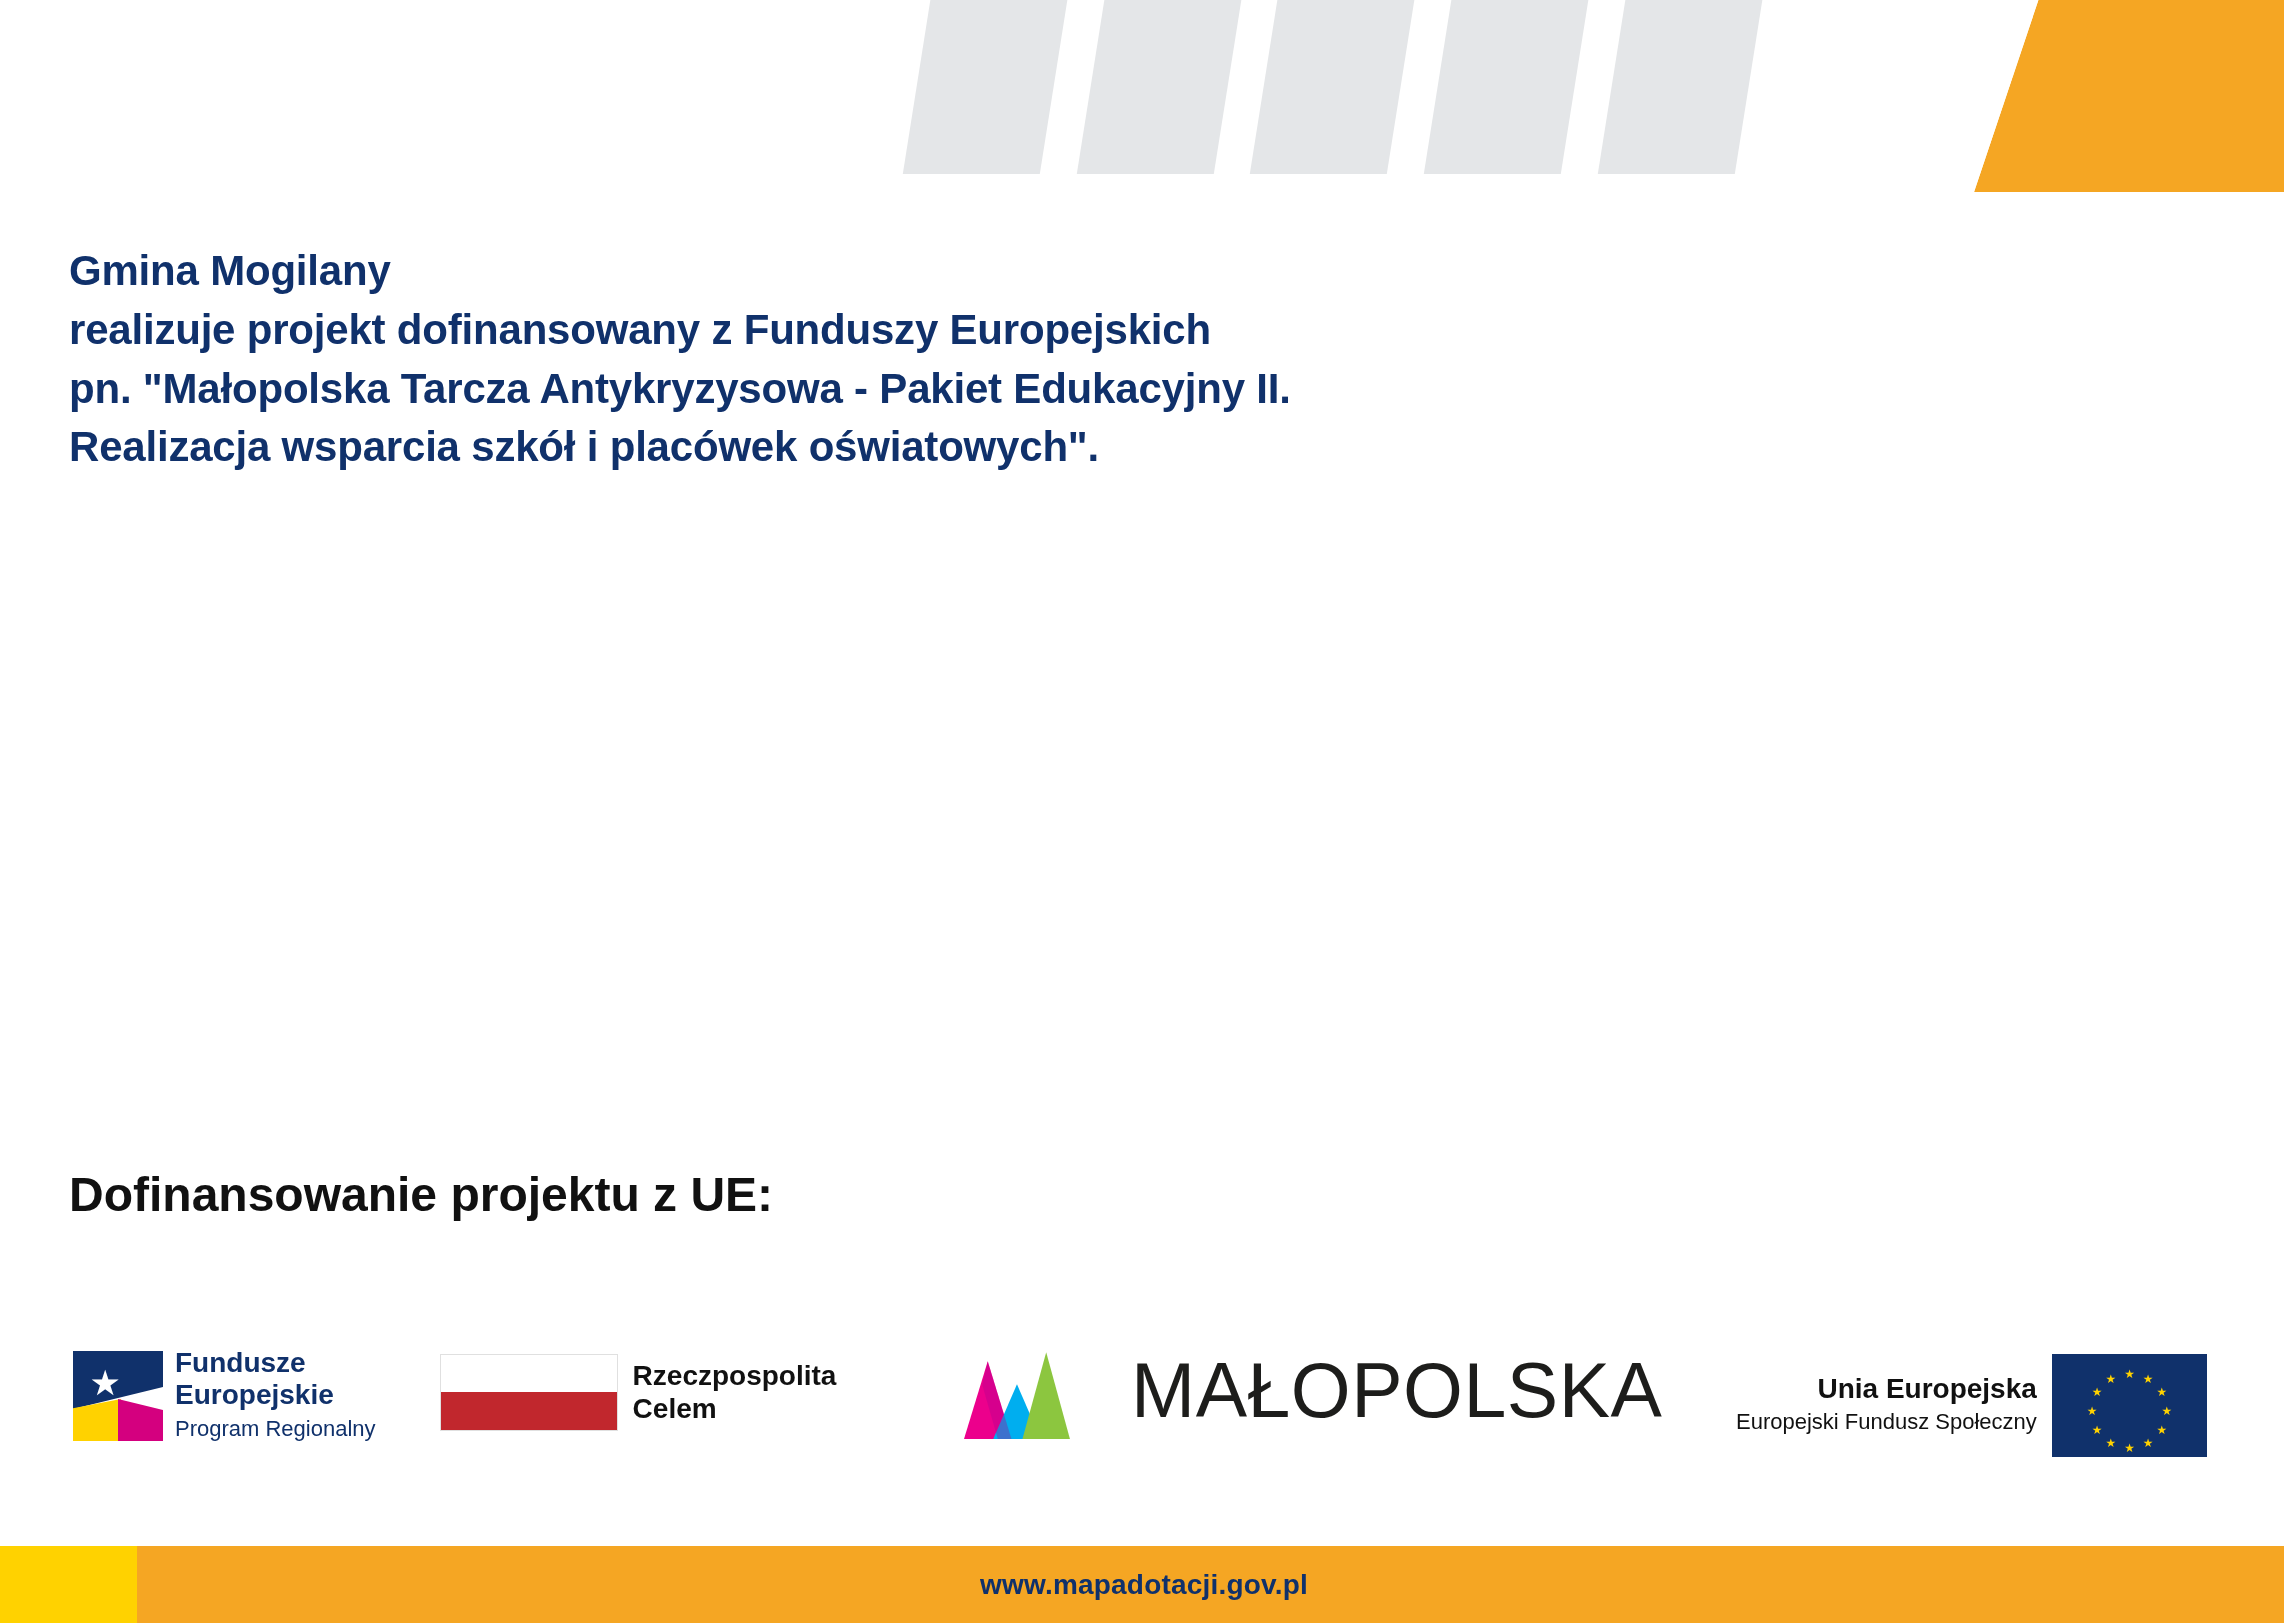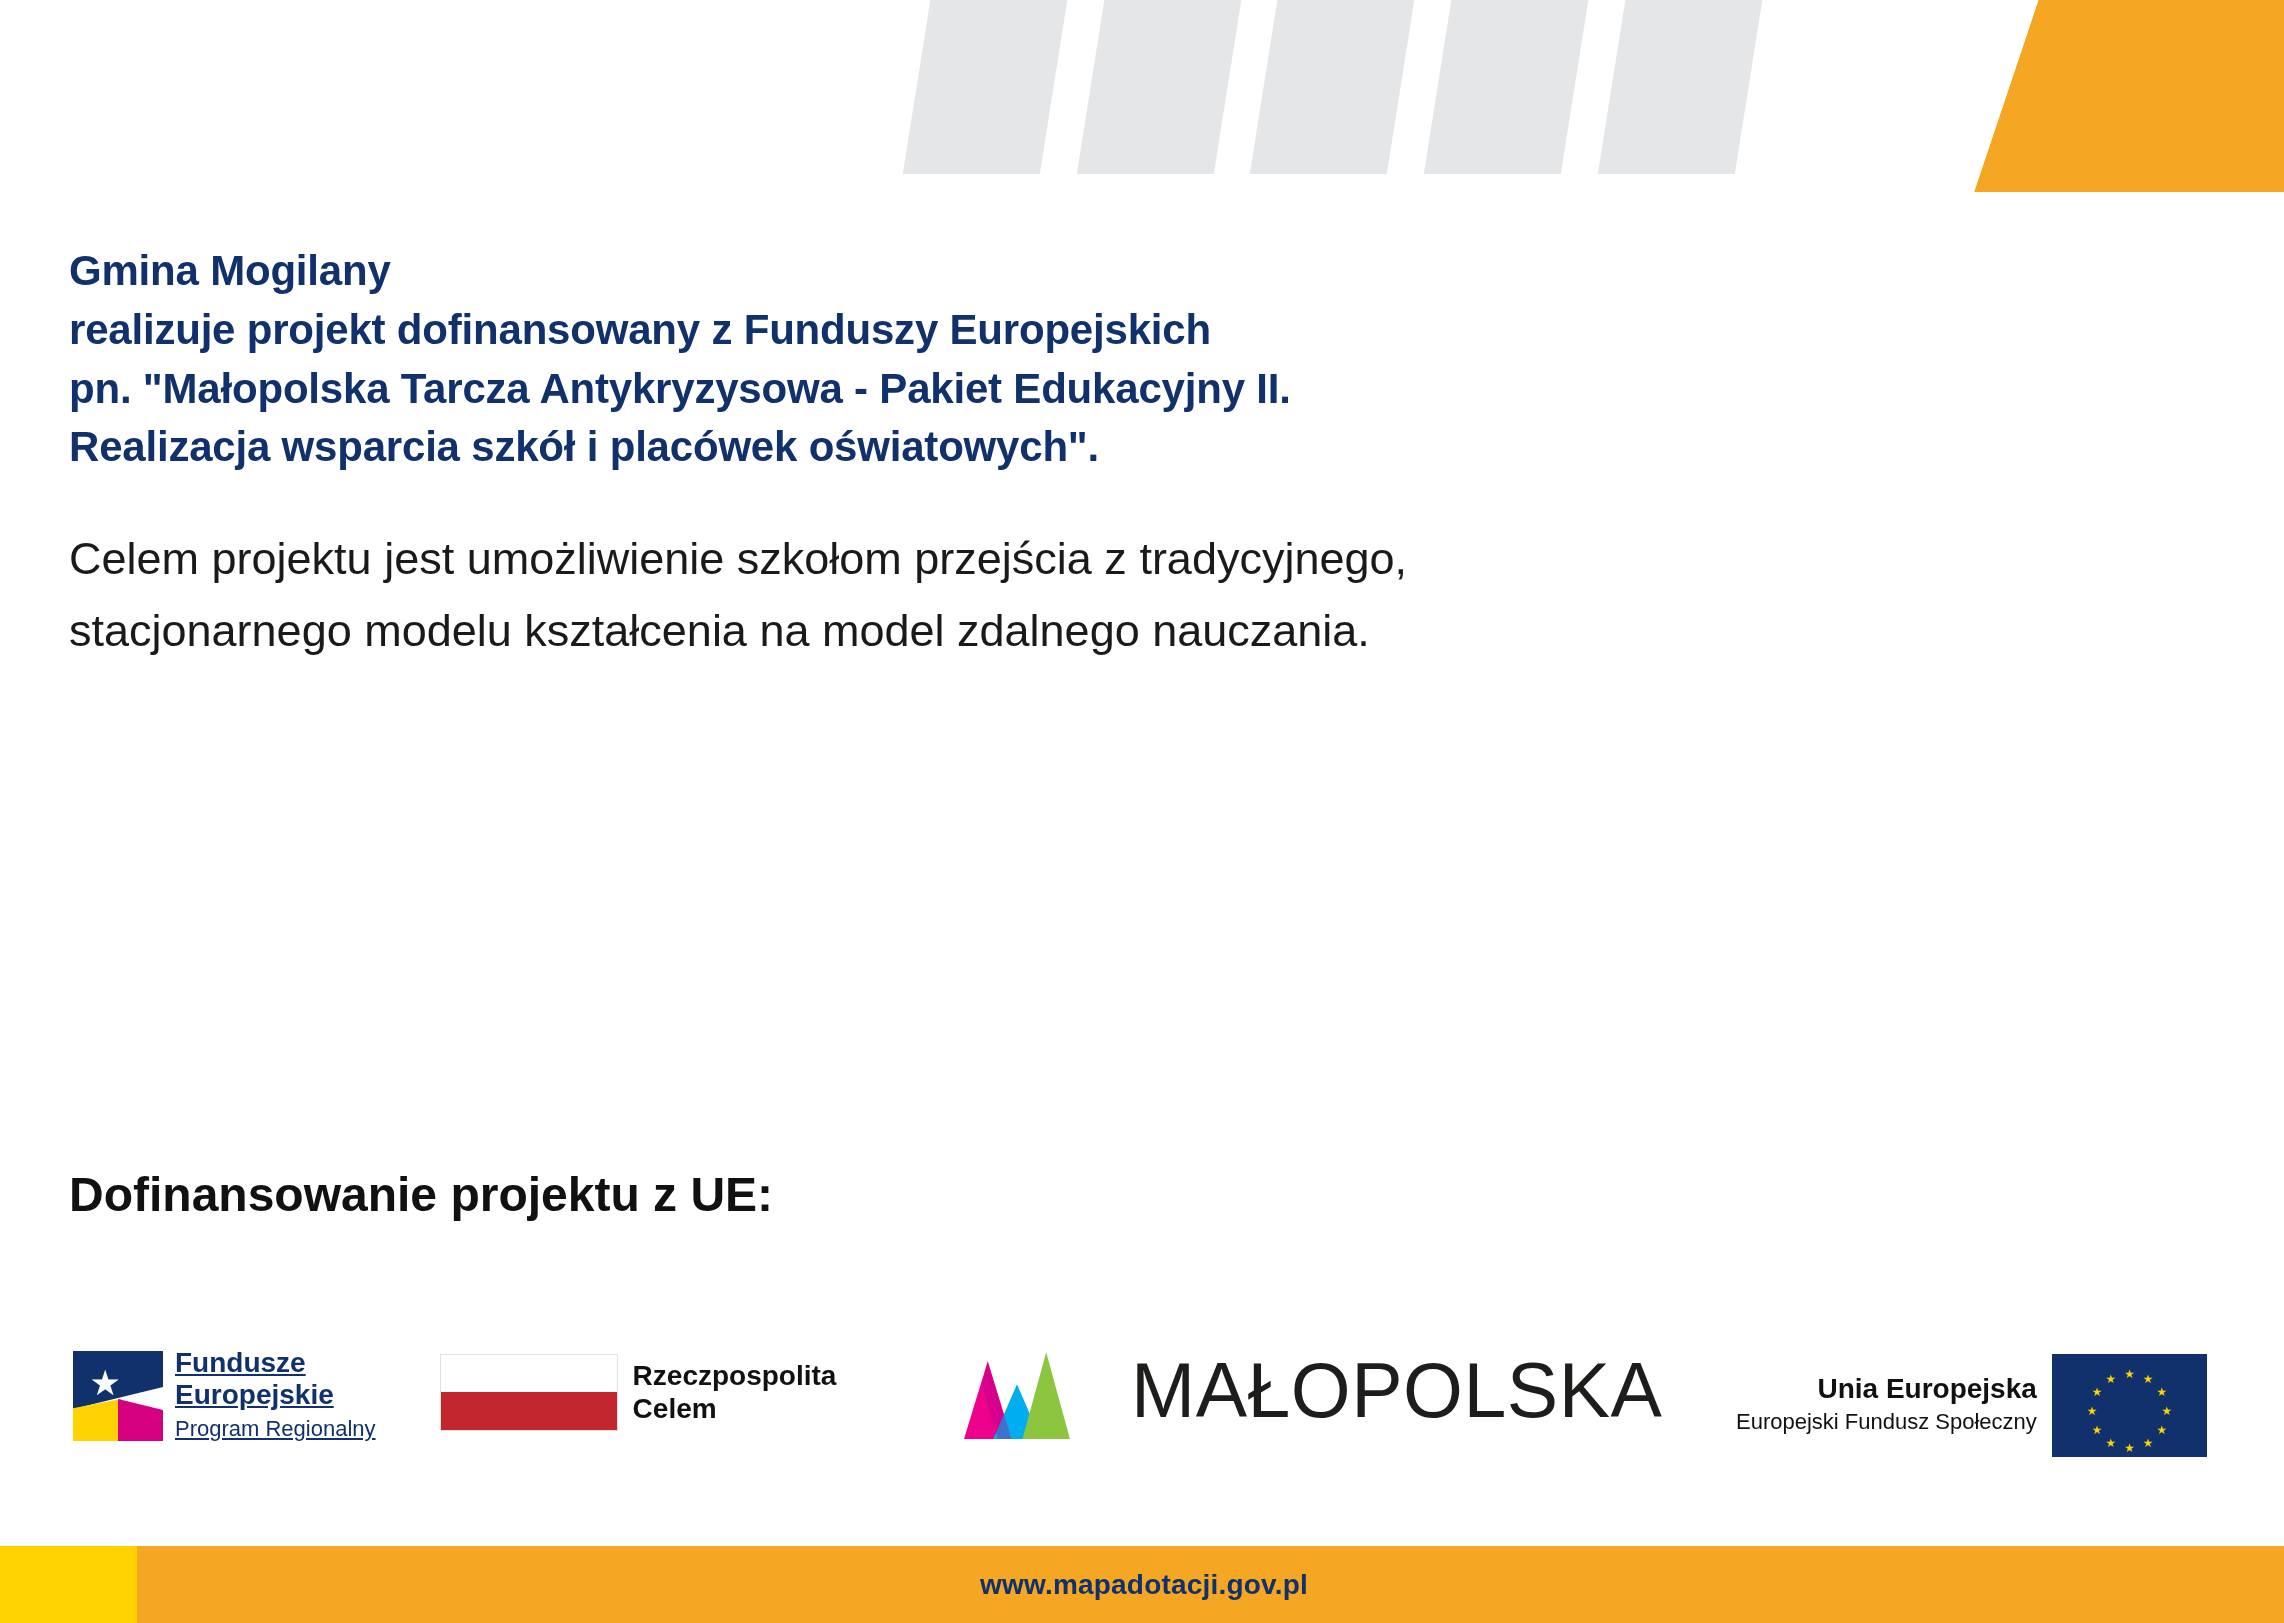--- a/index.html
+++ b/index.html
@@ -131,21 +131,21 @@
   .fe-mark .pink {
     position: absolute; left: 45px; top: 48px;
     width: 45px; height: 42px;
     background: #d4007f;
     clip-path: polygon(0 0, 100% 26%, 100% 100%, 0 100%);
   }
   .fe-mark .star {
     position: absolute; left: 16.4px; top: 13.7px;
     color: #ffffff; font-size: 35px; line-height: 35px;
   }
-  .fe-text { color: #10316b; text-decoration: underline; }
+  .fe-text { color: #10316b; }
   .fe-text .t1 { font-weight: bold; font-size: 28px; line-height: 1.16; display:block; }
   .fe-text .t2 { font-weight: bold; font-size: 28px; line-height: 1.16; display:block; }
   .fe-text .t3 { font-size: 22px; line-height: 1.5; display:block; }
 
   
   .rp { left: 440px; top: 15.5px; }
   .flag {
     width: 178px; height: 77px;
     border: 0.9px solid #e0e0e0;
     margin-right: 14.6px;
@@ -218,24 +218,20 @@
     <div class="yellow-wedge"></div>
     <div class="yellow-wedge-inner"></div>
   </div>
 
   <div class="content">
     <div class="headline">
       <span class="line">Gmina Mogilany</span>
       <span class="line">realizuje projekt dofinansowany z Funduszy Europejskich</span>
       <span class="line">pn. "Małopolska Tarcza Antykryzysowa - Pakiet Edukacyjny II.</span>
       <span class="line">Realizacja wsparcia szkół i placówek oświatowych".</span>
-    </div>
-    <div class="subtext">
-      <span class="line">Celem projektu jest umożliwienie szkołom przejścia z tradycyjnego,</span>
-      <span class="line">stacjonarnego modelu kształcenia na model zdalnego nauczania.</span>
     </div>
   </div>
 
   <div class="funding">
     <span class="funding-label">Dofinansowanie projektu z UE:</span>
   </div>
 
   <div class="logos">
 
     <div class="logo fe">

